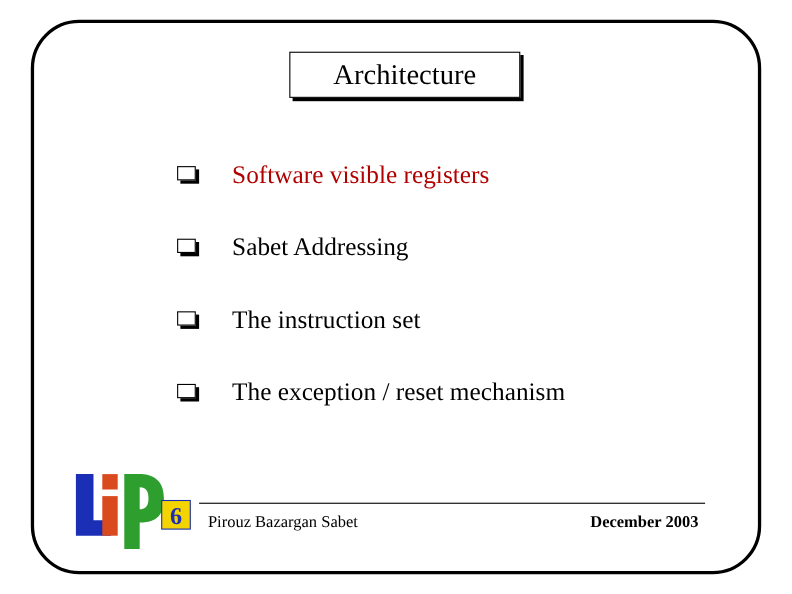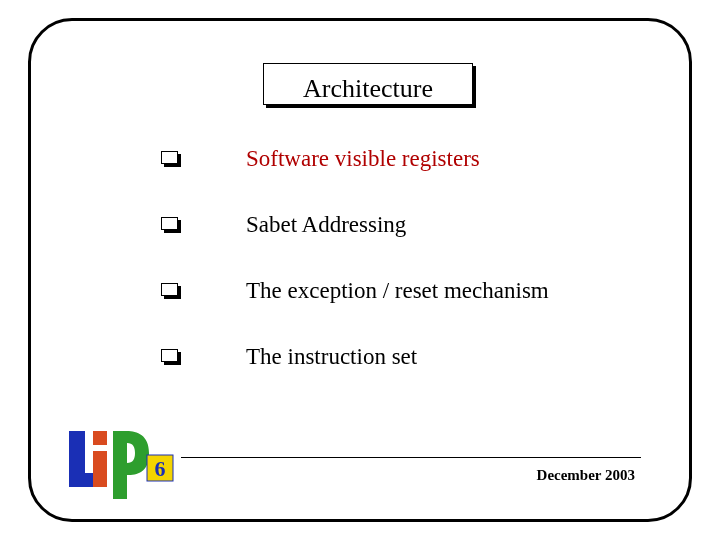--- a/index.html
+++ b/index.html
@@ -12,32 +12,31 @@
     border-radius: 44px;
     background: #fff;
   }
   .title-box {
     position: absolute;
     left: 232px; top: 26px;
     width: 210px; height: 42px;
     border: 1.5px solid #000;
     background: #fff;
     box-shadow: 3px 3px 0 #000;
-    display: flex; align-items: flex-end; justify-content: center; margin-top: 16px;
+    display: flex; align-items: center; justify-content: center;
   }
   .title-text { font-size: 26px; color: #000; }
   .bullets {
     position: absolute;
     left: 130px; top: 125px;
     width: 480px;
   }
   .bullet-row {
     display: flex; align-items: center;
     margin-bottom: 40px;
-    gap: 35px;
   }
   .bullet-icon {
     width: 20px; height: 16px;
     position: relative;
     margin-right: 30px;
     flex: 0 0 auto;
   }
   .bullet-icon .back {
     position: absolute; left: 3px; top: 3px;
     width: 17px; height: 13px;
@@ -95,32 +94,33 @@
           <span class="back"></span>
           <span class="front"></span>
         </span>
       <span class="bullet-text">Sabet Addressing</span>
     </div>
     <div class="bullet-row">
       <span class="bullet-icon">
           <span class="back"></span>
           <span class="front"></span>
         </span>
-      <span class="bullet-text">The exception / reset mechanism</span>
+      <span class="bullet-text">The instruction set</span>
     </div>
     <div class="bullet-row">
       <span class="bullet-icon">
           <span class="back"></span>
           <span class="front"></span>
         </span>
-      <span class="bullet-text">The instruction set</span>
+      <span class="bullet-text">The exception / reset mechanism</span>
     </div>
   </div>
 
   <div class="footer-line"></div>
+  <div class="footer-left">Pirouz Bazargan Sabet</div>
   <div class="footer-right">December 2003</div>
 
   <div class="logo">
     <svg viewBox="0 0 110 80">
       <path d="M 4 6 L 4 62 L 36 62 L 36 48 L 20 48 L 20 6 Z" fill="#1a2fb5"></path>
       <rect x="28" y="6" width="14" height="14" fill="#d94b1f"></rect>
       <rect x="28" y="26" width="14" height="36" fill="#d94b1f"></rect>
       <path d="M 48 6 L 48 74 L 62 74 L 62 50 C 72 50 84 48 84 28 C 84 10 72 6 62 6 Z M 62 18 C 68 18 70 22 70 28 C 70 34 68 38 62 38 Z" fill="#2e9e2e"></path>
       <rect x="82" y="30" width="26" height="26" fill="#f4d400" stroke="#1a2fb5" stroke-width="1"></rect>
       <text x="95" y="51" font-family="Times New Roman" font-size="22" font-weight="bold" fill="#1a2fb5" text-anchor="middle">6</text>

